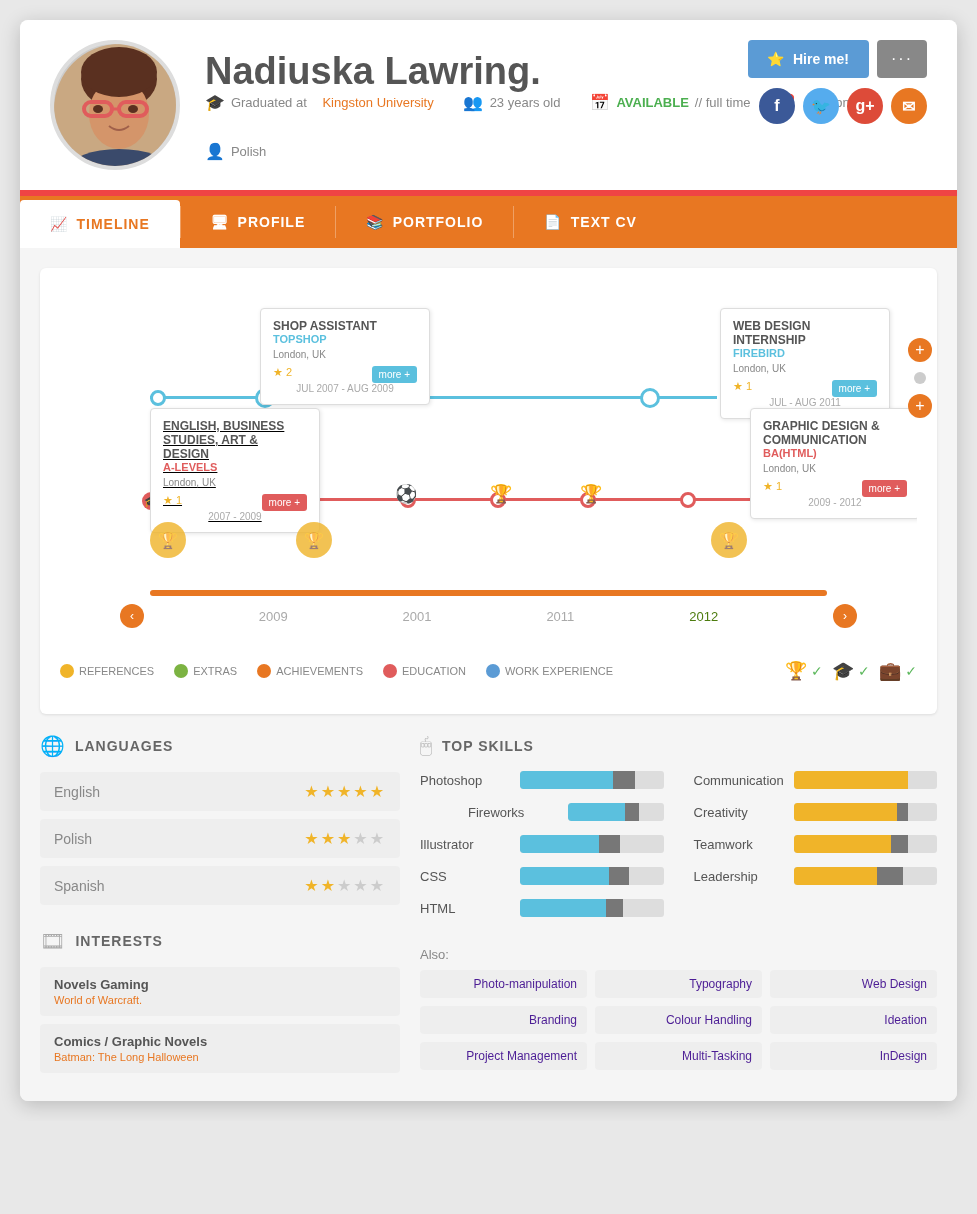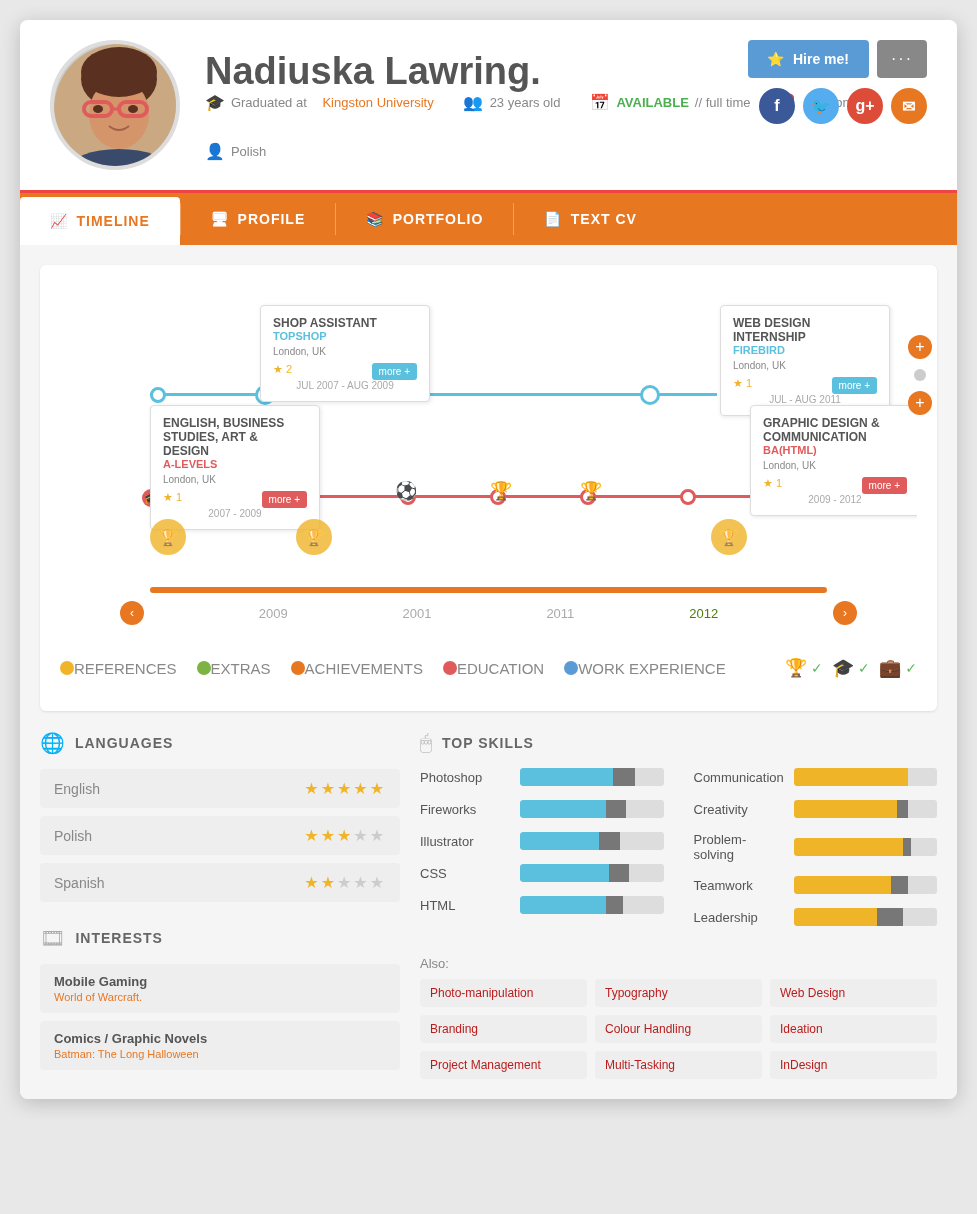--- a/index.html
+++ b/index.html
@@ -1,20 +1,20 @@
 <!DOCTYPE html>
 <html><head>
   <meta charset="utf-8">
   <style>
     * { box-sizing: border-box; margin: 0; padding: 0; }
     body { font-family: 'Arial', sans-serif; background: #e8e8e8; display: flex; justify-content: center; align-items: flex-start; padding: 20px; }
     .page { width: 977px; background: #f0f0f0; border-radius: 8px; overflow: hidden; box-shadow: 0 4px 20px rgba(0,0,0,0.2); }
 
     
-    .header { background: white; padding: 20px 30px; display: flex; align-items: center; position: relative; border-bottom: 3px solid #ef4444; }
+    .header { background: white; padding: 20px 30px; display: flex; align-items: center; position: relative; border-bottom: 6px solid #ef4444; }
     .avatar-wrap { width: 130px; height: 130px; border-radius: 50%; overflow: hidden; border: 4px solid #ddd; flex-shrink: 0; background: #ccc; }
     .header-info { margin-left: 25px; flex: 1; }
     .header-name { font-size: 38px; font-weight: 700; color: #555; }
     .header-title { font-size: 16px; color: #aaa; margin-bottom: 14px; }
     .header-meta { display: flex; gap: 30px; flex-wrap: wrap; }
     .meta-item { display: flex; align-items: center; gap: 6px; font-size: 13px; color: #888; }
     .meta-icon { font-size: 16px; color: #aaa; }
     .meta-link { color: #e87722; text-decoration: none; }
     .meta-avail { color: #4caf50; font-weight: bold; }
     .header-actions { position: absolute; top: 20px; right: 30px; display: flex; flex-direction: column; align-items: flex-end; gap: 10px; }
@@ -47,21 +47,21 @@
     .tcard-loc { color: #888; font-size: 10px; margin-bottom: 6px; }
     .tcard-stars { color: #f0b429; font-size: 11px; margin-bottom: 2px; }
     .tcard-more-blue { background: #5bc0de; color: white; border: none; border-radius: 3px; padding: 3px 7px; font-size: 10px; cursor: pointer; float: right; }
     .tcard-more-red { background: #e05c5c; color: white; border: none; border-radius: 3px; padding: 3px 7px; font-size: 10px; cursor: pointer; float: right; }
     .tcard-date { text-align: center; font-size: 10px; color: #aaa; margin-top: 4px; clear: both; }
     .t-icon-award { width: 36px; height: 36px; background: #f0b429; border-radius: 50%; display: flex; align-items: center; justify-content: center; color: white; font-size: 16px; }
     .timeline-nav-btn { width: 24px; height: 24px; background: #e87722; border-radius: 50%; display: flex; align-items: center; justify-content: center; color: white; font-size: 12px; cursor: pointer; }
 
     
     .legend { display: flex; gap: 20px; padding: 12px 0; flex-wrap: wrap; align-items: center; }
-    .legend-item { display: flex; align-items: center; font-size: 15px; color: #888; }
+    .legend-item { display: flex; align-items: center; gap: 5px; font-size: 11px; color: #888; }
     .legend-dot { width: 14px; height: 14px; border-radius: 50%; }
     .legend-right { margin-left: auto; display: flex; gap: 10px; align-items: center; }
     .legend-check { display: flex; align-items: center; gap: 3px; }
     .check-green { color: #5cb85c; font-size: 14px; }
 
     
     .two-col { display: flex; gap: 20px; }
     .left-col { width: 360px; flex-shrink: 0; }
     .right-col { flex: 1; }
 
@@ -87,21 +87,21 @@
     .skill-name { font-size: 13px; color: #555; width: 90px; flex-shrink: 0; }
     .skill-bar-wrap { flex: 1; height: 18px; background: #ddd; border-radius: 3px; overflow: hidden; display: flex; }
     .skill-fill-blue { height: 100%; background: #5bc0de; border-radius: 3px 0 0 3px; }
     .skill-fill-dark { height: 100%; background: #777; }
     .skill-fill-gold { height: 100%; background: #f0b429; border-radius: 3px 0 0 3px; }
 
     
     .tags-section { margin-top: 16px; }
     .tags-label { font-size: 13px; color: #888; margin-bottom: 8px; }
     .tags-grid { display: grid; grid-template-columns: 1fr 1fr 1fr; gap: 8px; }
-    .tag { background: #eee; border-radius: 4px; padding: 7px 10px; font-size: 12px; color: #b91c1c; text-align: left; }
+    .tag { background: #eee; border-radius: 4px; padding: 7px 10px; font-size: 12px; color: #4c1d95; text-align: right; }
     .side-dot { width: 12px; height: 12px; border-radius: 50%; cursor: pointer; }
     .side-dot-gray { background: #ccc; }
     .side-plus { width: 24px; height: 24px; background: #e87722; border-radius: 50%; display: flex; align-items: center; justify-content: center; color: white; font-size: 16px; cursor: pointer; }
   </style>
 </head>
 <body>
 
 <div class="page">
 
   <div class="header">
@@ -232,21 +232,21 @@
           <div style="position:absolute; top:204px; left:340px; width:16px; height:16px; border-radius:50%; border:3px solid #e05c5c; background:white;"></div>
           <div style="position:absolute; top:204px; left:430px; width:16px; height:16px; border-radius:50%; border:3px solid #e05c5c; background:white;"></div>
           <div style="position:absolute; top:204px; left:520px; width:16px; height:16px; border-radius:50%; border:3px solid #e05c5c; background:white;"></div>
           <div style="position:absolute; top:204px; left:620px; width:16px; height:16px; border-radius:50%; border:3px solid #e05c5c; background:white;"></div>
           <div style="position:absolute; top:200px; left:700px; width:22px; height:22px; border-radius:50%; background:#e05c5c; display:flex; align-items:center; justify-content:center; color:white; font-size:10px;">🎓</div>
 
           <div style="position:absolute; top:195px; left:335px; font-size:18px;">⚽</div>
           <div style="position:absolute; top:195px; left:430px; font-size:18px;">🏆</div>
           <div style="position:absolute; top:195px; left:520px; font-size:18px;">🏆</div>
 
-          <div class="tcard" style="top:120px; left:90px;">
+          <div class="tcard" style="top:120px; left:90px;text-decoration:underline;">
             <div class="tcard-title">ENGLISH, BUSINESS STUDIES, ART &amp; DESIGN</div>
             <div class="tcard-sub-red">A-LEVELS</div>
             <div class="tcard-loc">London, UK</div>
             <div><span class="tcard-stars">★ 1</span><button class="tcard-more-red">more +</button></div>
             <div class="tcard-date">2007 - 2009</div>
           </div>
 
           <div class="tcard" style="top:120px; left:690px;">
             <div class="tcard-title">GRAPHIC DESIGN &amp; COMMUNICATION</div>
             <div class="tcard-sub-red">BA(HTML)</div>
@@ -342,21 +342,21 @@
             <span class="lang-stars">★★<span class="star-empty">★★★</span></span>
           </div>
         </div>
 
         <div>
           <div class="section-header">
             <span class="section-icon">🎞</span>
             <span class="section-title">INTERESTS</span>
           </div>
           <div class="interest-item">
-            <div class="interest-title">Mobile Gaming</div>
+            <div class="interest-title">Novels Gaming</div>
             <div class="interest-sub">World of Warcraft.</div>
           </div>
           <div class="interest-item">
             <div class="interest-title">Comics / Graphic Novels</div>
             <div class="interest-sub">Batman: The Long Halloween</div>
           </div>
         </div>
       </div>
 
       <div class="right-col">
@@ -368,21 +368,21 @@
         <div class="skill-grid">
 
           <div>
             <div class="skill-item" style="margin-bottom:14px;">
               <span class="skill-name">Photoshop</span>
               <div class="skill-bar-wrap">
                 <div class="skill-fill-blue" style="width:65%;"></div>
                 <div class="skill-fill-dark" style="width:15%;"></div>
               </div>
             </div>
-            <div class="skill-item" style="margin-bottom:14px;">
+            <div class="skill-item" style="margin-bottom:14px;margin-left:48px;">
               <span class="skill-name">Fireworks</span>
               <div class="skill-bar-wrap">
                 <div class="skill-fill-blue" style="width:60%;"></div>
                 <div class="skill-fill-dark" style="width:14%;"></div>
               </div>
             </div>
             <div class="skill-item" style="margin-bottom:14px;">
               <span class="skill-name">Illustrator</span>
               <div class="skill-bar-wrap">
                 <div class="skill-fill-blue" style="width:55%;"></div>
@@ -410,27 +410,20 @@
               <span class="skill-name">Communication</span>
               <div class="skill-bar-wrap">
                 <div class="skill-fill-gold" style="width:80%;"></div>
               </div>
             </div>
             <div class="skill-item" style="margin-bottom:14px;">
               <span class="skill-name">Creativity</span>
               <div class="skill-bar-wrap">
                 <div class="skill-fill-gold" style="width:72%;"></div>
                 <div class="skill-fill-dark" style="width:8%;"></div>
-              </div>
-            </div>
-            <div class="skill-item" style="margin-bottom:14px;">
-              <span class="skill-name">Problem-solving</span>
-              <div class="skill-bar-wrap">
-                <div class="skill-fill-gold" style="width:76%;"></div>
-                <div class="skill-fill-dark" style="width:6%;"></div>
               </div>
             </div>
             <div class="skill-item" style="margin-bottom:14px;">
               <span class="skill-name">Teamwork</span>
               <div class="skill-bar-wrap">
                 <div class="skill-fill-gold" style="width:68%;"></div>
                 <div class="skill-fill-dark" style="width:12%;"></div>
               </div>
             </div>
             <div class="skill-item" style="margin-bottom:14px;">

